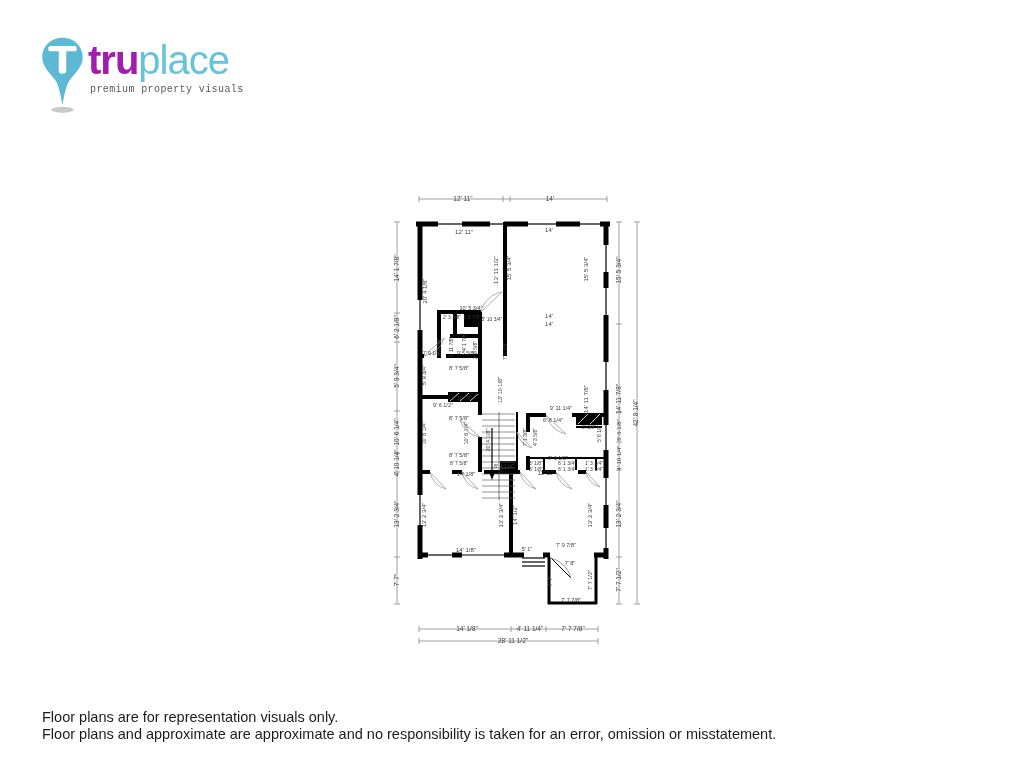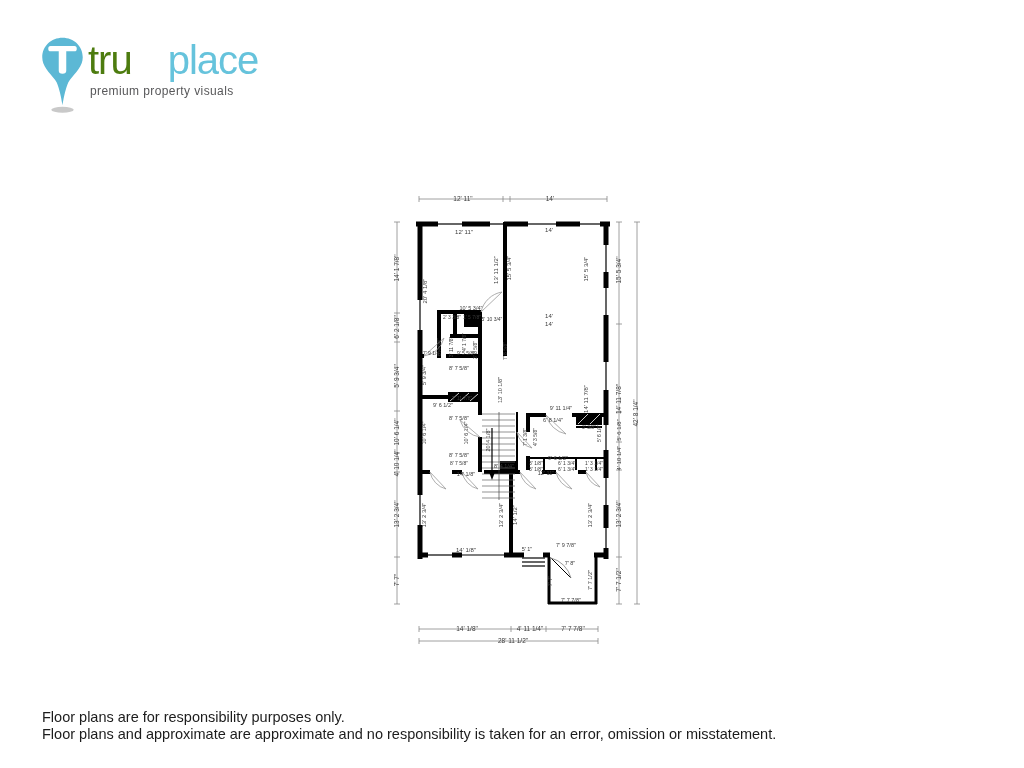--- a/index.html
+++ b/index.html
@@ -4,23 +4,23 @@
 <style>
   html,body{margin:0;padding:0;}
   body{
     width:1024px;height:768px;position:relative;background:#ffffff;
     font-family:"Liberation Sans", sans-serif;overflow:hidden;
   }
   
   .logo{position:absolute;left:40px;top:36px;width:260px;height:80px;}
   .logo-pin{position:absolute;left:0;top:0;}
   .logo-text{position:absolute;left:48px;top:2px;font-size:40px;line-height:44px;letter-spacing:-1px;}
-  .logo-text .b{font-weight:normal;color:#4d7c0f;}
-  .logo-text .l{font-weight:normal;color:#66c3dc;padding-left:36px;}
-  .logo-tagline{position:absolute;left:50px;top:48px;font-size:12px;color:#58585a;letter-spacing:0.4px;}
+  .logo-text .b{font-weight:bold;color:#a21caf;}
+  .logo-text .l{font-weight:normal;color:#66c3dc;}
+  .logo-tagline{position:absolute;left:50px;top:48px;font-size:10px;color:#58585a;letter-spacing:0.4px;font-family:Liberation Mono, monospace;}
   
   .plan-svg{position:absolute;left:0;top:0;}
   .dimlabel{fill:#3a3a3a;}
   
   .footer{position:absolute;left:42px;top:709px;color:#1c1c1c;font-size:14.5px;line-height:17px;}
 </style>
 </head>
 <body>
 
 <div class="logo">
@@ -294,15 +294,15 @@
       <text x="592" y="580" font-size="5.5" text-anchor="middle" class="dimlabel" transform="rotate(-90 592 580)">7' 7 1/2"</text>
       <text x="571" y="602" font-size="5.5" text-anchor="middle" class="dimlabel">7' 7 7/8"</text>
       <text x="467" y="631" font-size="6.5" text-anchor="middle" class="dimlabel">14' 1/8"</text>
       <text x="530" y="631" font-size="6.5" text-anchor="middle" class="dimlabel">4' 11 1/4"</text>
       <text x="573" y="631" font-size="6.5" text-anchor="middle" class="dimlabel">7' 7 7/8"</text>
       <text x="513" y="643" font-size="6.5" text-anchor="middle" class="dimlabel">28' 11 1/2"</text>
     </g>
 </svg>
 
 <div class="footer">
-  <div>Floor plans are for responsibility purposes only.</div>
+  <div>Floor plans are for representation visuals only.</div>
   <div>Floor plans and approximate are approximate and no responsibility is taken for an error, omission or misstatement.</div>
 </div>
 
 </body></html>

